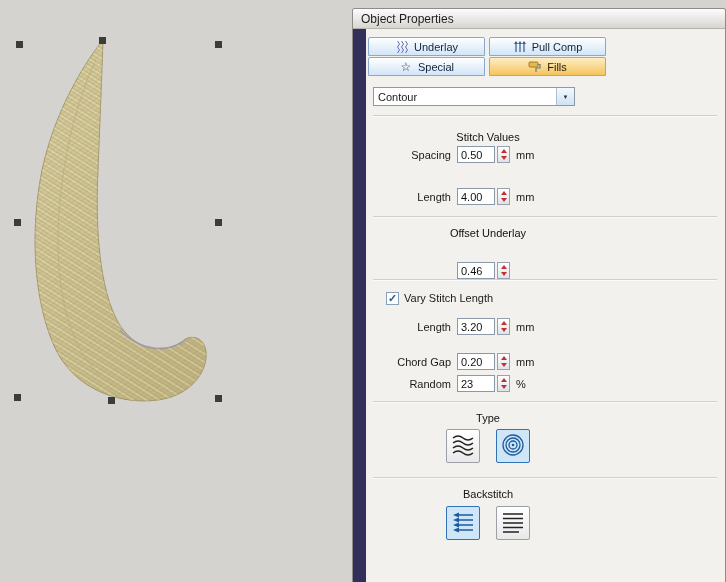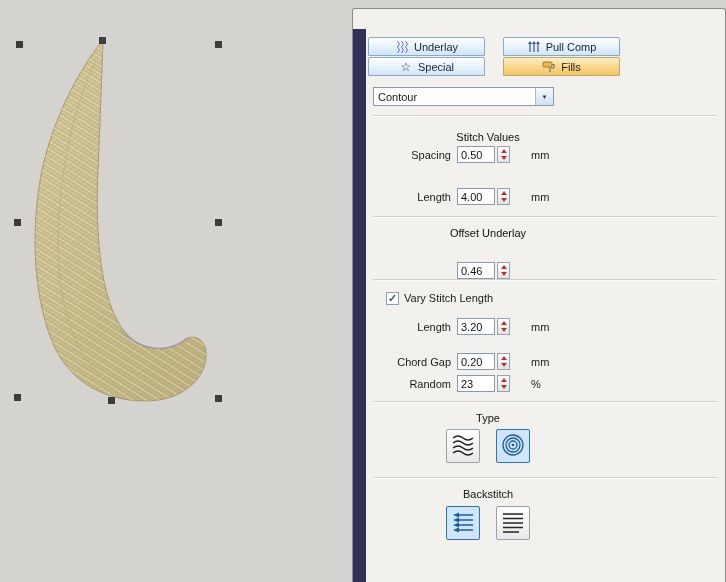--- a/index.html
+++ b/index.html
@@ -14,32 +14,32 @@
   .dialog{
     position:absolute;left:352px;top:8px;width:374px;height:574px;box-sizing:border-box;
     background:#f3f1ee;border:1px solid #8e8c8a;border-bottom:none;border-radius:3px 3px 0 0;
   }
   .titlebar{
     height:20px;display:flex;align-items:center;padding-left:8px;box-sizing:border-box;
     background:linear-gradient(#fdfdfd,#d8d5d1);border-bottom:1px solid #b5b2ae;
     border-radius:2px 2px 0 0;font-size:12px;color:#1e1e1e;
   }
   .strip{position:absolute;left:0;top:20px;width:13px;height:554px;background:#32305a}
-  .tabrow{position:absolute;left:15px;display:flex;gap:18px}
+  .tabrow{position:absolute;left:15px;display:flex;gap:4px}
   .tab{
     width:117px;height:19px;box-sizing:border-box;display:flex;align-items:center;justify-content:center;gap:5px;
     border:1px solid #89a8cc;border-radius:2px 2px 0 0;background:linear-gradient(#feffff,#d2e5f7);
     font-size:11px;color:#10253c;cursor:default;
   }
   .tab.active{background:linear-gradient(#fdeec4,#f5c45e);border-color:#b9a871;color:#201a08}
   .ticon{display:flex;align-items:center;justify-content:center;width:14px;height:13px}
   .star{font-size:12px;line-height:1;color:#333}
   
   .combo{
-    position:absolute;left:20px;top:78px;width:181px;height:19px;box-sizing:border-box;
+    position:absolute;left:20px;top:78px;width:202px;height:19px;box-sizing:border-box;
     background:#fff;border:1px solid #8a98a8;display:flex;align-items:stretch;
   }
   .combo .val{flex:1;display:flex;align-items:center;padding-left:4px}
   .combo .btn{
     width:17px;border-left:1px solid #aebecb;display:flex;align-items:center;justify-content:center;
     background:linear-gradient(#f3f9fd,#cfe2f3);font-size:6px;color:#333;
   }
   
   .sep{position:absolute;left:20px;width:344px;height:0;border-top:1px solid #d2cfca;border-bottom:1px solid #fbfaf8}
   .stitle{position:absolute;left:0;width:270px;text-align:center;color:#111}
@@ -49,21 +49,21 @@
     width:38px;height:17px;box-sizing:border-box;border:1px solid #8a98a8;background:#fff;
     font:11px "Liberation Sans",sans-serif;padding:0 3px;color:#111;
   }
   .spin{
     width:13px;height:17px;box-sizing:border-box;margin-left:2px;border:1px solid #98a2ac;
     background:linear-gradient(#ffffff,#dfe4ea);display:flex;flex-direction:column;align-items:center;justify-content:center;
   }
   .su,.sd{height:8px;display:flex;align-items:center;justify-content:center;width:100%}
   .su::before{content:"";width:0;height:0;border:3px solid transparent;border-bottom:4px solid #c03030;margin-top:-3px}
   .sd::before{content:"";width:0;height:0;border:3px solid transparent;border-top:4px solid #c03030;margin-bottom:-3px}
-  .funit{margin-left:21px}
+  .funit{margin-left:6px}
   .cbrow{position:absolute;left:33px;display:flex;align-items:center;gap:5px;height:14px}
   .cb{
     width:13px;height:13px;box-sizing:border-box;background:#fff;border:1px solid #8aa0b8;
     display:flex;align-items:center;justify-content:center;font-size:11px;font-weight:bold;color:#2c5e92;line-height:1;
   }
   .btnrow{position:absolute;left:0;width:270px;display:flex;justify-content:center;gap:16px}
   .ibtn{
     width:34px;height:34px;box-sizing:border-box;border:1px solid #9aa0a6;border-radius:2px;
     background:linear-gradient(#ffffff,#e9e9e9);display:flex;align-items:center;justify-content:center;
   }
@@ -101,20 +101,23 @@
   <div class="handle" style="left:215px;top:41px"></div>
   <div class="handle" style="left:14px;top:219px"></div>
   <div class="handle" style="left:215px;top:219px"></div>
   <div class="handle" style="left:14px;top:394px"></div>
   <div class="handle" style="left:108px;top:397px"></div>
   <div class="handle" style="left:215px;top:395px"></div>
 </div>
 
 <div class="dialog">
 
+  <div class="titlebar">
+    <span>Object Properties</span>
+  </div>
 
   <div class="strip"></div>
 
   <div class="tabrow" style="top:28px">
     <div class="tab">
       <span class="ticon">
         <svg width="13" height="13" viewBox="0 0 13 13">
             <path d="M2.5,1 L4.5,4 2.5,7 4.5,10 2.5,13 M6.5,1 L8.5,4 6.5,7 8.5,10 6.5,13 M10.5,1 L12.5,4 10.5,7 12.5,10 10.5,13" stroke="#6a6ab8" stroke-width="1" fill="none"></path>
           </svg>
       </span>

